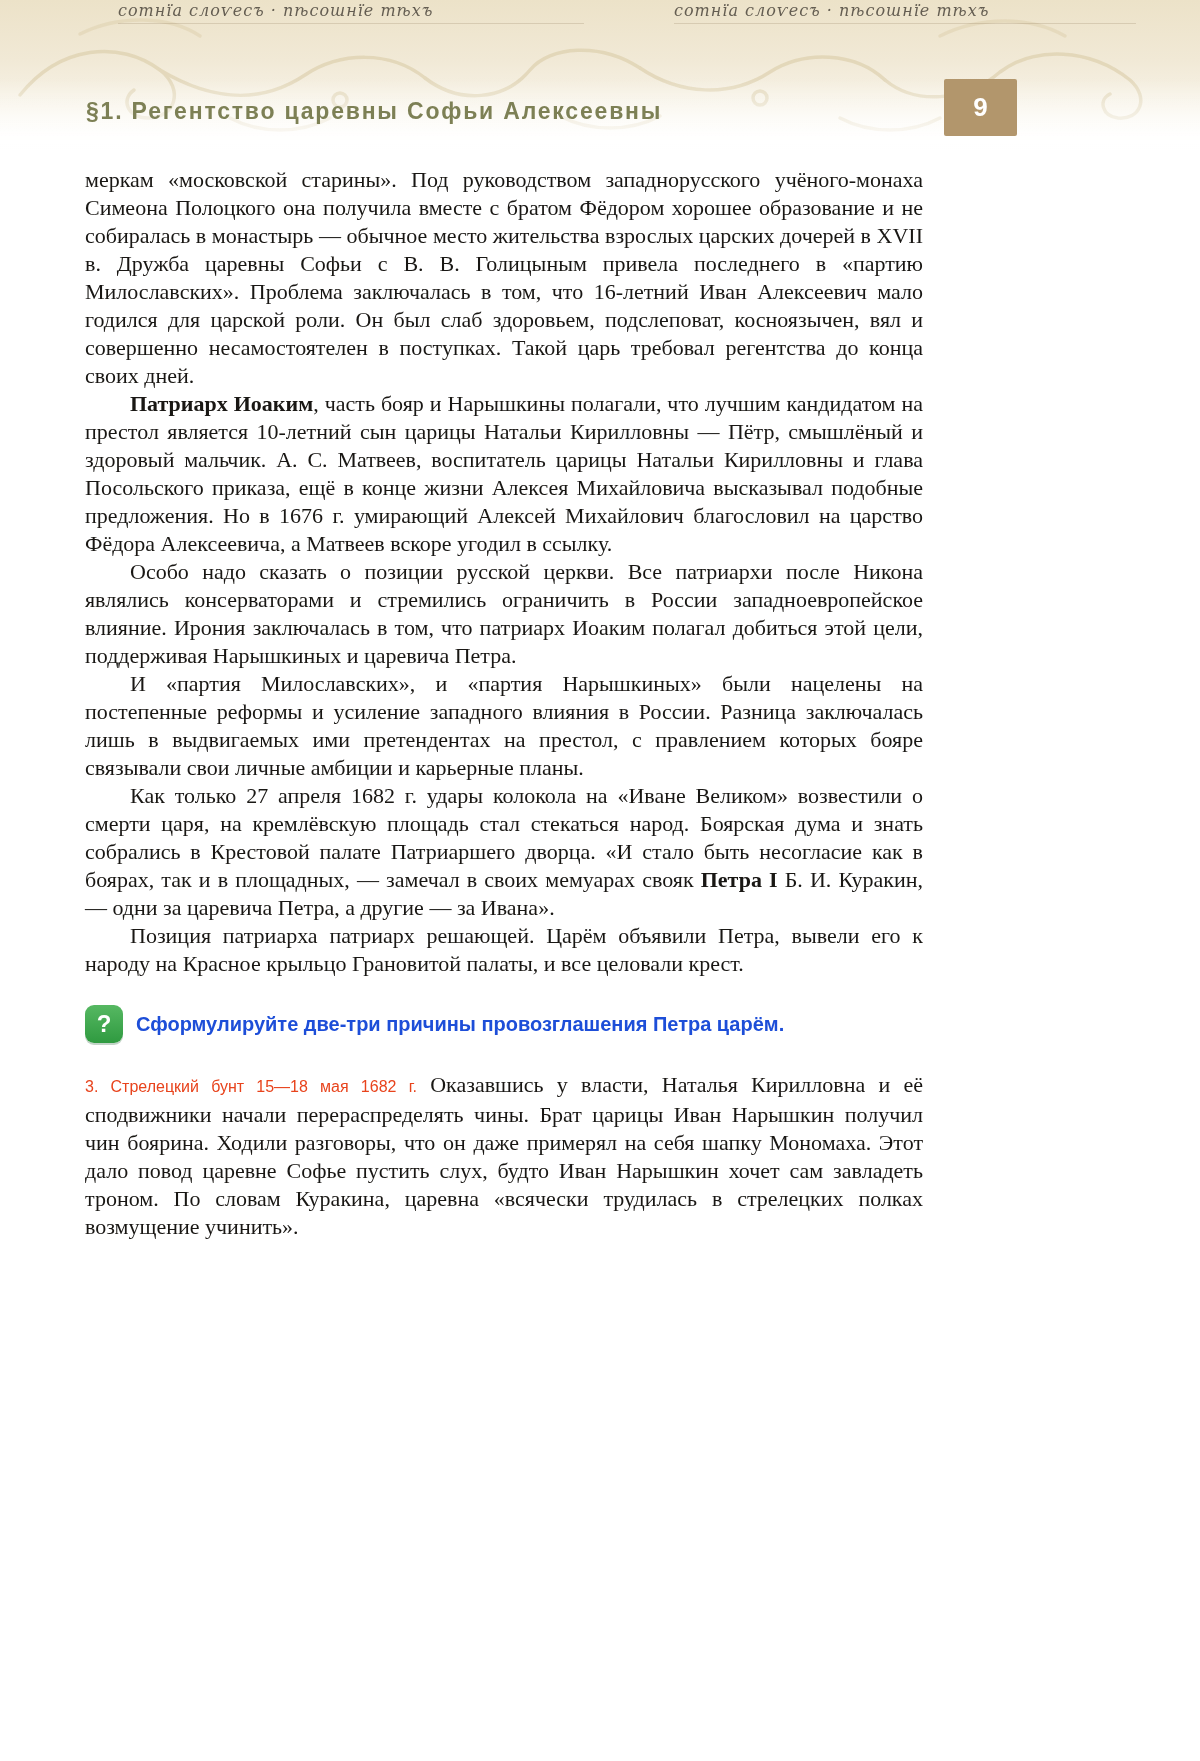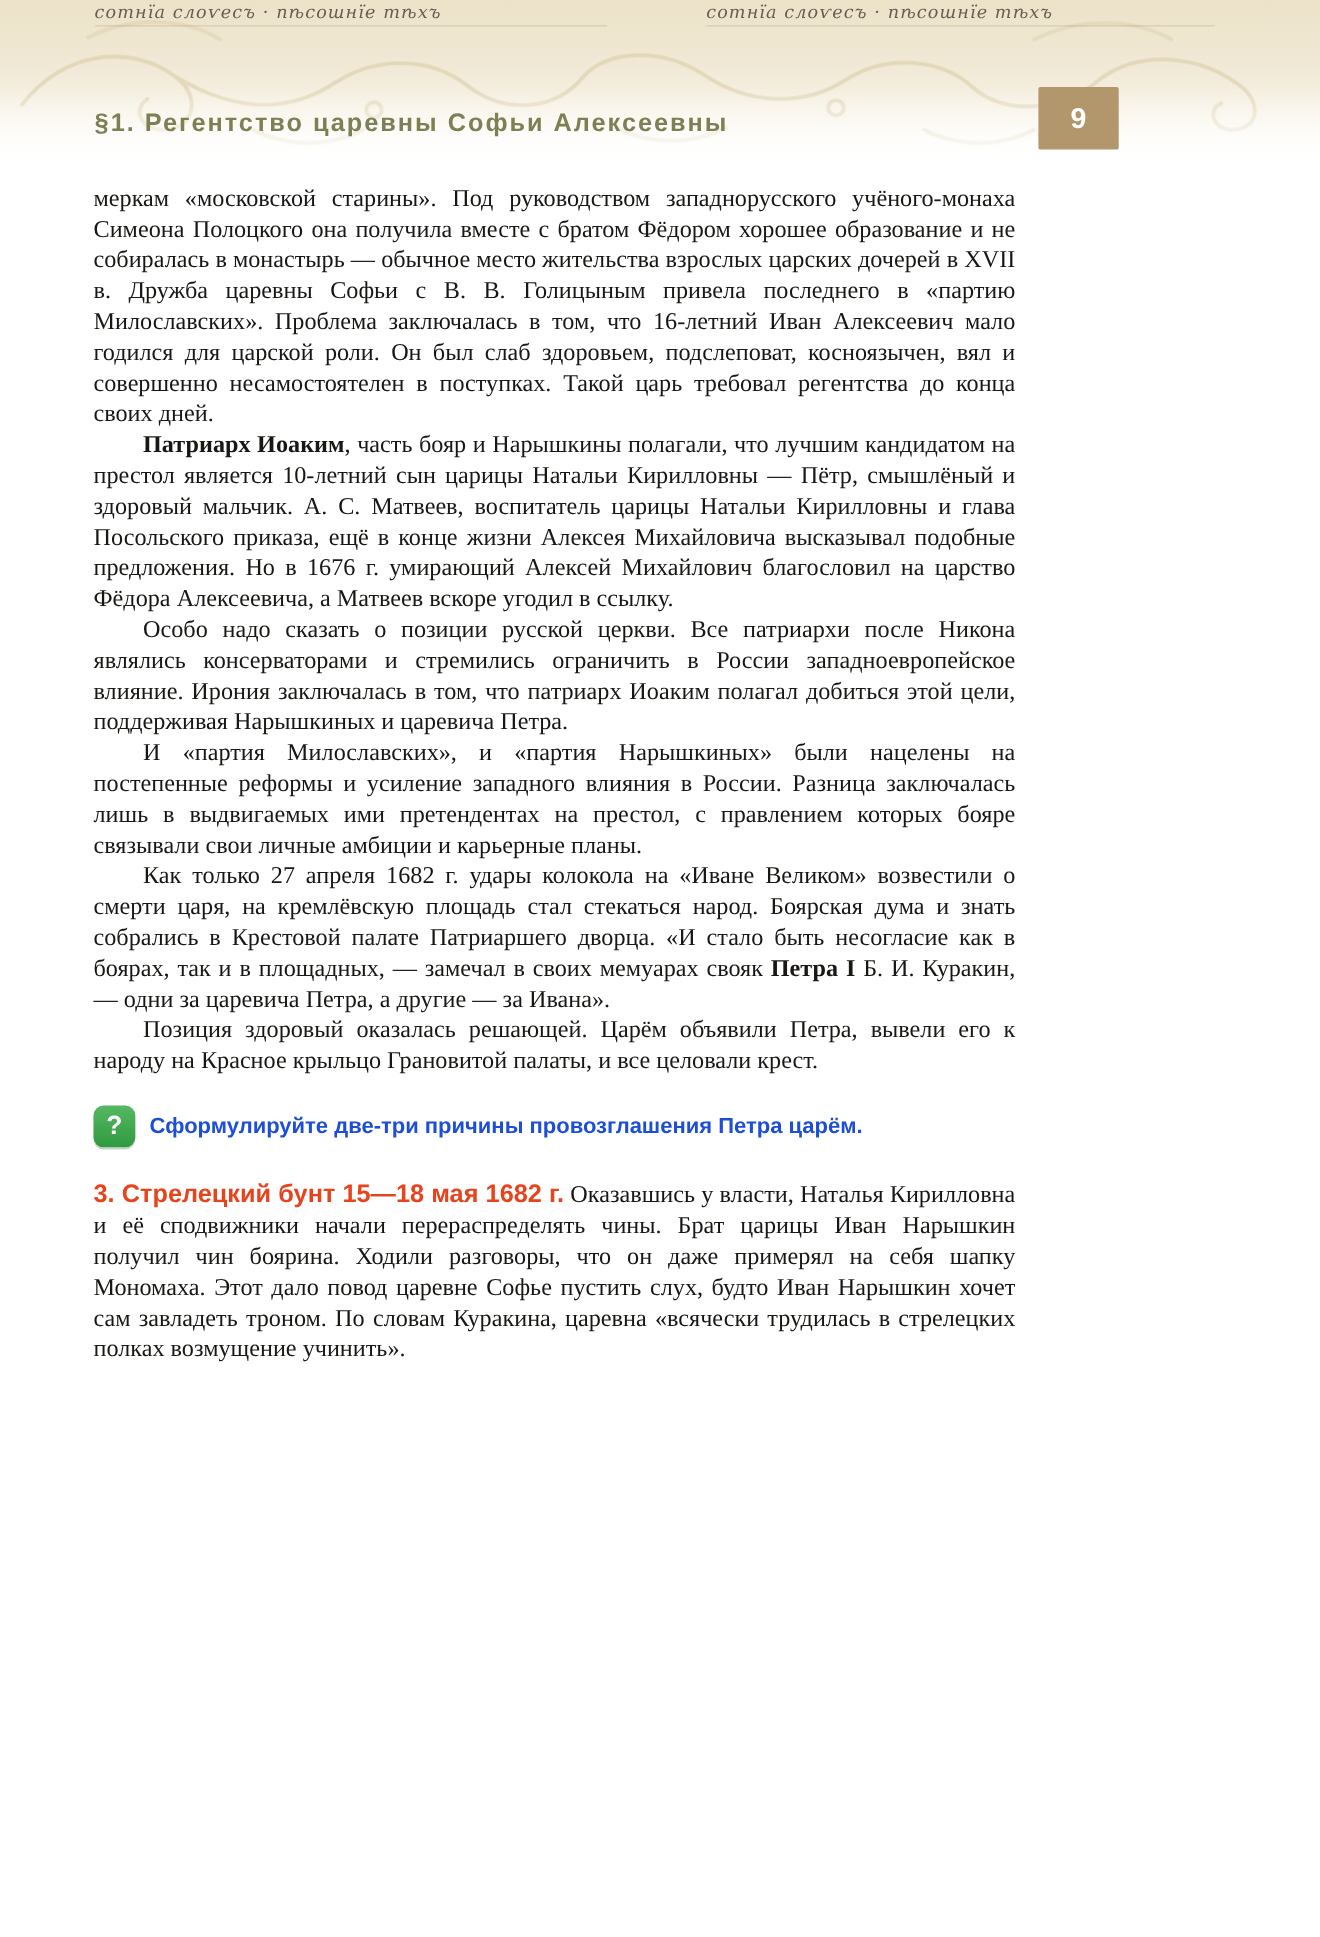--- a/index.html
+++ b/index.html
@@ -26,20 +26,21 @@
     position:absolute; left:0; right:0; bottom:0; height:72px;
     background:linear-gradient(to bottom, rgba(255,255,255,0), #ffffff);
   }
   .script-strip {
     position:absolute; top:0; height:24px; line-height:22px;
     overflow:hidden; white-space:nowrap;
     font-family:"DejaVu Serif", serif; font-style:italic;
     font-size:16px; letter-spacing:1px;
     color:#413b33; opacity:0.8;
     border-bottom:1px solid rgba(128,104,70,0.25);
+    margin-left:32px;
   }
   .script-strip.left  { left:86px;  width:466px; }
   .script-strip.right { left:642px; width:462px; }
 
   .running-header {
     position:absolute; left:86px; top:98px;
     font-family:"Liberation Sans", sans-serif;
     font-size:23px; font-weight:700;
     letter-spacing:1.8px;
     color:#7d8055;
@@ -88,22 +89,22 @@
     text-align:center;
   }
   .q-text {
     font:700 20px/26px "Liberation Sans", sans-serif;
     color:#1d4ed8;
   }
 
   
   .sec-head {
     font-family:"Liberation Sans", sans-serif;
-    font-weight:700;
-    font-size:23px;
+    font-weight:400;
+    font-size:16px;
     color:#e8431c;
   }
 </style>
 </head>
 <body>
 
 <div class="page">
 
   <header class="ornament-band">
     <svg class="scrolls" viewBox="0 0 1200 150" preserveAspectRatio="none" aria-hidden="true">
@@ -134,21 +135,21 @@
     <p class="para">меркам «московской старины». Под руководством западнорусского учёного-монаха Симеона Полоцкого она получила вместе с братом Фёдором хорошее образование и не собиралась в монастырь — обычное место жительства взрослых царских дочерей в XVII в. Дружба царевны Софьи с В. В. Голицыным привела последнего в «партию Милославских». Проблема заключалась в том, что 16-летний Иван Алексеевич мало годился для царской роли. Он был слаб здоровьем, подслеповат, косноязычен, вял и совершенно несамостоятелен в поступках. Такой царь требовал регентства до конца своих дней.</p>
 
     <p class="para indent"><b>Патриарх Иоаким</b><span>, часть бояр и Нарышкины полагали, что лучшим кандидатом на престол является 10-летний сын царицы Натальи Кирилловны — Пётр, смышлёный и здоровый мальчик. А. С. Матвеев, воспитатель царицы Натальи Кирилловны и глава Посольского приказа, ещё в конце жизни Алексея Михайловича высказывал подобные предложения. Но в 1676 г. умирающий Алексей Михайлович благословил на царство Фёдора Алексеевича, а Матвеев вскоре угодил в ссылку.</span></p>
 
     <p class="para indent">Особо надо сказать о позиции русской церкви. Все патриархи после Никона являлись консерваторами и стремились ограничить в России западноевропейское влияние. Ирония заключалась в том, что патриарх Иоаким полагал добиться этой цели, поддерживая Нарышкиных и царевича Петра.</p>
 
     <p class="para indent">И «партия Милославских», и «партия Нарышкиных» были нацелены на постепенные реформы и усиление западного влияния в России. Разница заключалась лишь в выдвигаемых ими претендентах на престол, с правлением которых бояре связывали свои личные амбиции и карьерные планы.</p>
 
     <p class="para indent"><span>Как только 27 апреля 1682 г. удары колокола на «Иване Великом» возвестили о смерти царя, на кремлёвскую площадь стал стекаться народ. Боярская дума и знать собрались в Крестовой палате Патриаршего дворца. «И стало быть несогласие как в боярах, так и в площадных, — замечал в своих мемуарах свояк </span><b>Петра I</b><span> Б. И. Куракин, — одни за царевича Петра, а другие — за Ивана».</span></p>
 
-    <p class="para indent">Позиция здоровый оказалась решающей. Царём объявили Петра, вывели его к народу на Красное крыльцо Грановитой палаты, и все целовали крест.</p>
+    <p class="para indent">Позиция патриарха патриарх решающей. Царём объявили Петра, вывели его к народу на Красное крыльцо Грановитой палаты, и все целовали крест.</p>
 
     <div class="question">
       <div class="q-icon">?</div>
       <div class="q-text">Сформулируйте две-три причины провозглашения Петра царём.</div>
     </div>
 
     <p class="para"><span class="sec-head">3. Стрелецкий бунт 15—18 мая 1682 г.</span><span> Оказавшись у власти, Наталья Кирилловна и её сподвижники начали перераспределять чины. Брат царицы Иван Нарышкин получил чин боярина. Ходили разговоры, что он даже примерял на себя шапку Мономаха. Этот дало повод царевне Софье пустить слух, будто Иван Нарышкин хочет сам завладеть троном. По словам Куракина, царевна «всячески трудилась в стрелецких полках возмущение учинить».</span></p>
 
   </main>
 </div>

